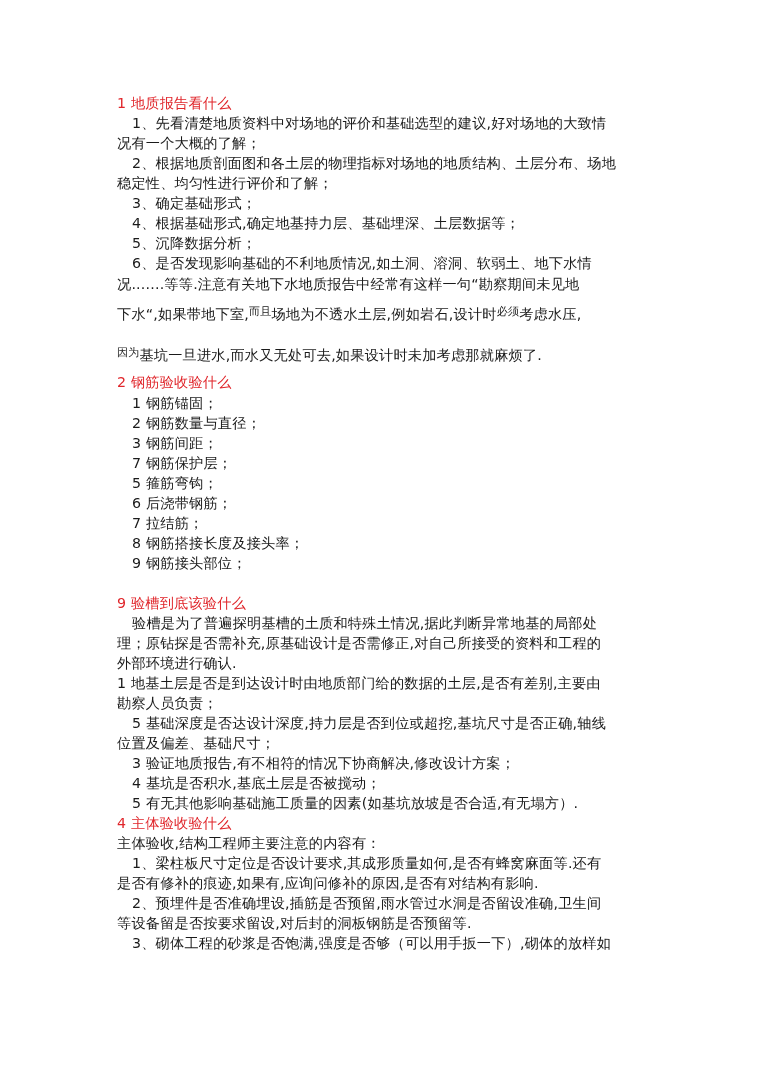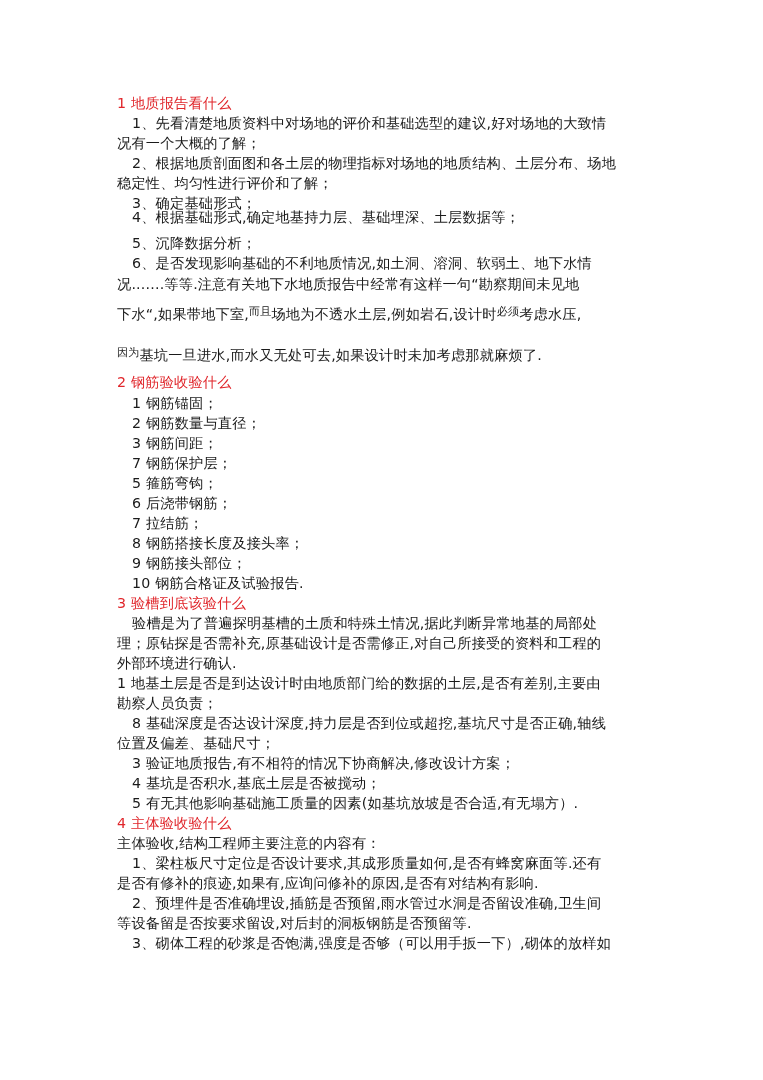--- a/index.html
+++ b/index.html
@@ -15,50 +15,49 @@
 <body>
 
 <div class="page">
 
   <div class="line heading" style="top:93px">1 地质报告看什么</div>
   <div class="line ind1" style="top:113px">1、先看清楚地质资料中对场地的评价和基础选型的建议,好对场地的大致情</div>
   <div class="line" style="top:133px">况有一个大概的了解；</div>
   <div class="line ind1" style="top:153px">2、根据地质剖面图和各土层的物理指标对场地的地质结构、土层分布、场地</div>
   <div class="line" style="top:173px">稳定性、均匀性进行评价和了解；</div>
   <div class="line ind1" style="top:193px">3、确定基础形式；</div>
-  <div class="line ind1" style="top:207px">4、根据基础形式,确定地基持力层、基础埋深、土层数据等；</div>
+  <div class="line ind1" style="top:213px">4、根据基础形式,确定地基持力层、基础埋深、土层数据等；</div>
   <div class="line ind1" style="top:233px">5、沉降数据分析；</div>
   <div class="line ind1" style="top:253px">6、是否发现影响基础的不利地质情况,如土洞、溶洞、软弱土、地下水情</div>
   <div class="line" style="top:274px">况.......等等.注意有关地下水地质报告中经常有这样一句“勘察期间未见地</div>
   <div class="line" style="top:304px">
     <span>下水“,如果带地下室,</span><span class="small">而且</span><span>场地为不透水土层,例如岩石,设计时</span><span class="small">必须</span><span>考虑水压,</span>
   </div>
   <div class="line" style="top:345px">
     <span class="small">因为</span><span>基坑一旦进水,而水又无处可去,如果设计时未加考虑那就麻烦了.</span>
   </div>
 
   <div class="line heading" style="top:372px">2 钢筋验收验什么</div>
   <div class="line ind1" style="top:393px">1 钢筋锚固；</div>
   <div class="line ind1" style="top:413px">2 钢筋数量与直径；</div>
   <div class="line ind1" style="top:433px">3 钢筋间距；</div>
   <div class="line ind1" style="top:453px">7 钢筋保护层；</div>
   <div class="line ind1" style="top:473px">5 箍筋弯钩；</div>
   <div class="line ind1" style="top:493px">6 后浇带钢筋；</div>
   <div class="line ind1" style="top:513px">7 拉结筋；</div>
   <div class="line ind1" style="top:533px">8 钢筋搭接长度及接头率；</div>
   <div class="line ind1" style="top:553px">9 钢筋接头部位；</div>
-  <div class="line ind1" style="top:573px">10 钢筋合格证及试验报告.</div>
 
-  <div class="line heading" style="top:593px">3 验槽到底该验什么</div>
+  <div class="line heading" style="top:593px">9 验槽到底该验什么</div>
   <div class="line" style="top:633px">理；原钻探是否需补充,原基础设计是否需修正,对自己所接受的资料和工程的</div>
   <div class="line ind1" style="top:613px">验槽是为了普遍探明基槽的土质和特殊土情况,据此判断异常地基的局部处</div>
   <div class="line" style="top:653px">外部环境进行确认.</div>
   <div class="line" style="top:673px">1 地基土层是否是到达设计时由地质部门给的数据的土层,是否有差别,主要由</div>
   <div class="line" style="top:693px">勘察人员负责；</div>
-  <div class="line ind1" style="top:713px">8 基础深度是否达设计深度,持力层是否到位或超挖,基坑尺寸是否正确,轴线</div>
+  <div class="line ind1" style="top:713px">5 基础深度是否达设计深度,持力层是否到位或超挖,基坑尺寸是否正确,轴线</div>
   <div class="line" style="top:733px">位置及偏差、基础尺寸；</div>
   <div class="line ind1" style="top:753px">3 验证地质报告,有不相符的情况下协商解决,修改设计方案；</div>
   <div class="line ind1" style="top:773px">4 基坑是否积水,基底土层是否被搅动；</div>
   <div class="line ind1" style="top:793px">5 有无其他影响基础施工质量的因素(如基坑放坡是否合适,有无塌方）.</div>
 
   <div class="line heading" style="top:813px">4 主体验收验什么</div>
   <div class="line" style="top:833px">主体验收,结构工程师主要注意的内容有：</div>
   <div class="line ind1" style="top:853px">1、梁柱板尺寸定位是否设计要求,其成形质量如何,是否有蜂窝麻面等.还有</div>
   <div class="line" style="top:873px">是否有修补的痕迹,如果有,应询问修补的原因,是否有对结构有影响.</div>
   <div class="line ind1" style="top:893px">2、预埋件是否准确埋设,插筋是否预留,雨水管过水洞是否留设准确,卫生间</div>

